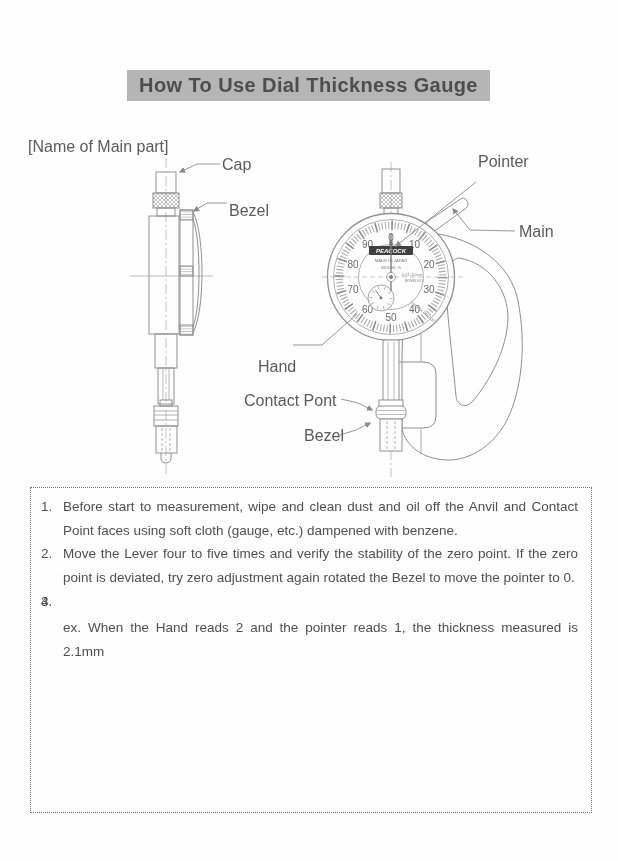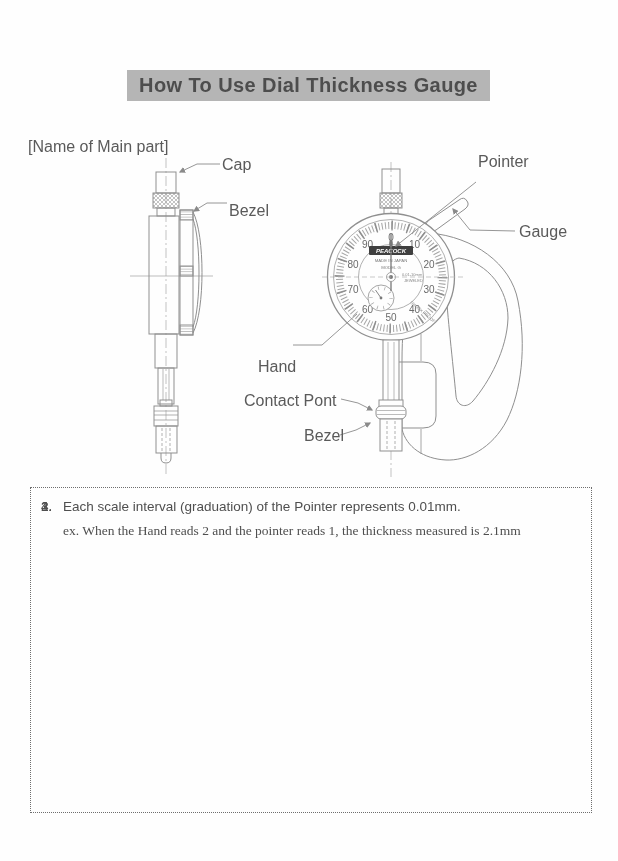--- a/index.html
+++ b/index.html
@@ -20,21 +20,21 @@
   #art text{font-family:"Liberation Sans","DejaVu Sans",sans-serif;}
   
   .instr-box{
     position:absolute;left:30px;top:487px;width:562px;height:326px;
     box-sizing:border-box;border:1.5px dotted #6e6e6e;
     padding:7px 13px 0 10px;font-size:13.5px;line-height:23.7px;color:#4f4f4f;
   }
   .instr-item{position:relative;padding-left:22px;text-align:justify;}
   .instr-item .num{position:absolute;left:0;top:0;}
   .instr-line{position:relative;padding-left:22px;}
-  .instr-example{padding-left:22px;text-align:justify;font-family:Liberation Serif, serif;}
+  .instr-example{margin-top:26px;padding-left:22px;text-align:justify;}
 </style>
 </head>
 <body>
 
 <div id="page">
 
   <div class="title-bar">How To Use Dial Thickness Gauge</div>
 
   <div class="lbl" style="left:28px;top:138px;">[Name of Main part]</div>
 
@@ -158,37 +158,36 @@
       <polyline points="515,231 470,230 453,209" marker-end="url(#arr)"></polyline>
       <polyline points="293,345 322,345 357,314"></polyline>
       <polyline points="341,399 358,403 372,410" marker-end="url(#arr)"></polyline>
       <polyline points="340,435 356,430 370,423" marker-end="url(#arr)"></polyline>
     </g>
   </svg>
 
   <div class="lbl" style="left:222px;top:156px;text-align:right;">Cap</div>
   <div class="lbl" style="left:229px;top:202px;">Bezel</div>
   <div class="lbl" style="left:478px;top:153px;">Pointer</div>
-  <div class="lbl" style="left:519px;top:223px;">Gauge</div>
+  <div class="lbl" style="left:519px;top:223px;">Main</div>
   <div class="lbl" style="left:258px;top:338px;margin-top:20px;">Hand</div>
   <div class="lbl" style="left:244px;top:392px;">Contact Pont</div>
   <div class="lbl" style="left:304px;top:427px;">Bezel</div>
 
   <div class="instr-box">
     <div class="instr-item">
       <span class="num">1.</span>
+      <span>Before start to measurement, wipe and clean dust and oil off the Anvil and Contact Point faces using soft cloth (gauge, etc.) dampened with benzene.</span>
     </div>
     <div class="instr-item">
       <span class="num">2.</span>
+      <span>Move the Lever four to five times and verify the stability of the zero point. If the zero point is deviated, try zero adjustment again rotated the Bezel to move the pointer to 0.</span>
     </div>
     <div class="instr-item">
       <span class="num">3.</span>
     </div>
     <div class="instr-item">
       <span class="num">4.</span>
     </div>
-    <div class="instr-line">
-      <span>Each scale interval (graduation) of the Pointer represents 0.01mm.</span>
-    </div>
     <div class="instr-example">ex.  When the Hand reads 2 and the pointer reads 1, the thickness measured is 2.1mm</div>
   </div>
 
 </div>
 
 </body></html>

